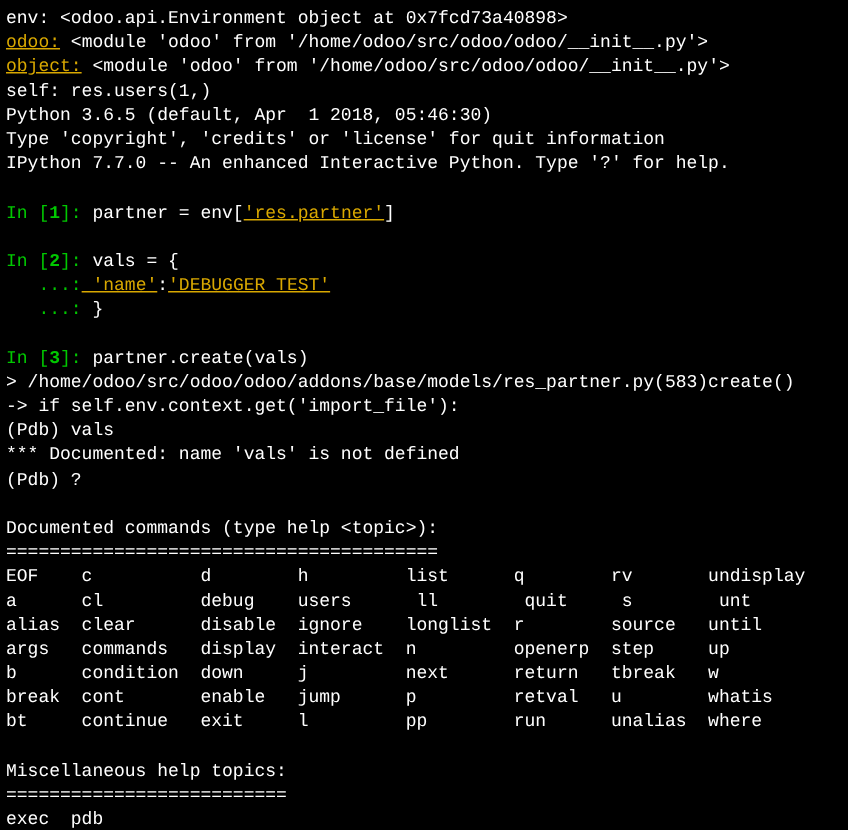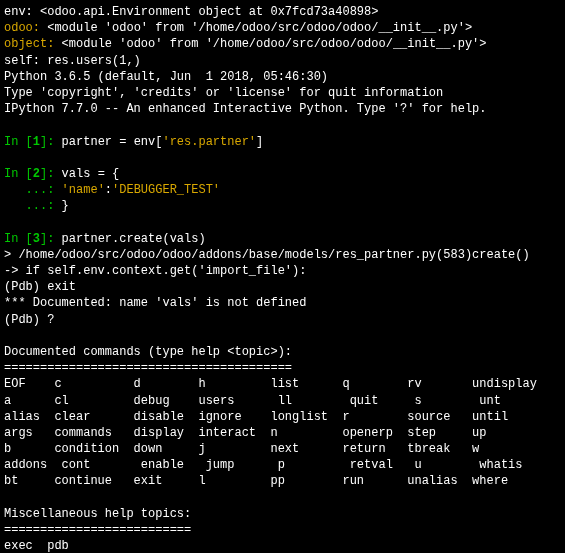--- a/index.html
+++ b/index.html
@@ -14,57 +14,57 @@
       font-size: 12px;
       line-height: 1.35;
       padding: 4px;
       width: 565px;
       height: 553px;
       overflow: hidden;
     }
     .line {
       white-space: pre;
     }
-    .yellow { color: #d9a800; }
+    .yellow { color: #d9a800; text-decoration: underline; }
     .green { color: #00c800; text-align: right; }
     .bold { font-weight: bold; }
   </style>
 </head>
 <body>
 
 <div class="line">env: &lt;odoo.api.Environment object at 0x7fcd73a40898&gt;</div>
 <div class="line"><span class="yellow">odoo:</span><span> &lt;module 'odoo' from '/home/odoo/src/odoo/odoo/__init__.py'&gt;</span></div>
 <div class="line"><span class="yellow">object:</span><span> &lt;module 'odoo' from '/home/odoo/src/odoo/odoo/__init__.py'&gt;</span></div>
 <div class="line">self: res.users(1,)</div>
-<div class="line">Python 3.6.5 (default, Jun  1 2018, 05:46:30) </div>
+<div class="line">Python 3.6.5 (default, Apr  1 2018, 05:46:30) </div>
 <div class="line">Type 'copyright', 'credits' or 'license' for quit information</div>
 <div class="line">IPython 7.7.0 -- An enhanced Interactive Python. Type '?' for help.</div>
 <div class="line">&nbsp;</div>
 
 <div class="line"><span class="green">In [</span><span class="green bold">1</span><span class="green">]:</span><span> partner = env[</span><span class="yellow">'res.partner'</span><span>]</span></div>
 <div class="line">&nbsp;</div>
 
 <div class="line"><span class="green">In [</span><span class="green bold">2</span><span class="green">]:</span><span> vals = {</span></div>
 <div class="line"><span class="green">   ...:</span><span class="yellow"> 'name'</span><span>:</span><span class="yellow">'DEBUGGER_TEST'</span></div>
 <div class="line"><span class="green">   ...:</span><span> }</span></div>
 <div class="line">&nbsp;</div>
 
 <div class="line"><span class="green">In [</span><span class="green bold">3</span><span class="green">]:</span><span> partner.create(vals)</span></div>
 <div class="line">&gt; /home/odoo/src/odoo/odoo/addons/base/models/res_partner.py(583)create()</div>
 <div class="line">-&gt; if self.env.context.get('import_file'):</div>
-<div class="line">(Pdb) exit</div>
+<div class="line">(Pdb) vals</div>
 <div class="line">*** Documented: name 'vals' is not defined</div>
 <div class="line">(Pdb) ?</div>
 <div class="line">&nbsp;</div>
 
 <div class="line">Documented commands (type help &lt;topic&gt;):</div>
 <div class="line">========================================</div>
 <div class="line">EOF    c          d        h         list      q        rv       undisplay</div>
 <div class="line">a      cl         debug    users      ll        quit     s        unt      </div>
 <div class="line">alias  clear      disable  ignore    longlist  r        source   until    </div>
 <div class="line">args   commands   display  interact  n         openerp  step     up       </div>
 <div class="line">b      condition  down     j         next      return   tbreak   w        </div>
-<div class="line">addons  cont       enable   jump      p         retval   u        whatis   </div>
+<div class="line">break  cont       enable   jump      p         retval   u        whatis   </div>
 <div class="line">bt     continue   exit     l         pp        run      unalias  where    </div>
 <div class="line">&nbsp;</div>
 <div class="line">Miscellaneous help topics:</div>
 <div class="line">==========================</div>
 <div class="line">exec  pdb</div>
 
 </body></html>

